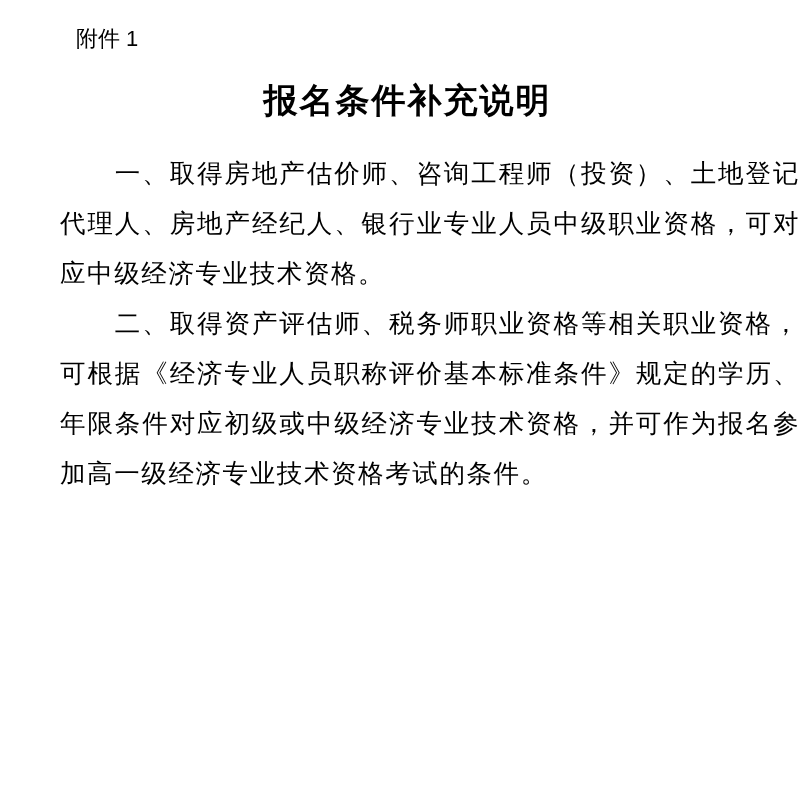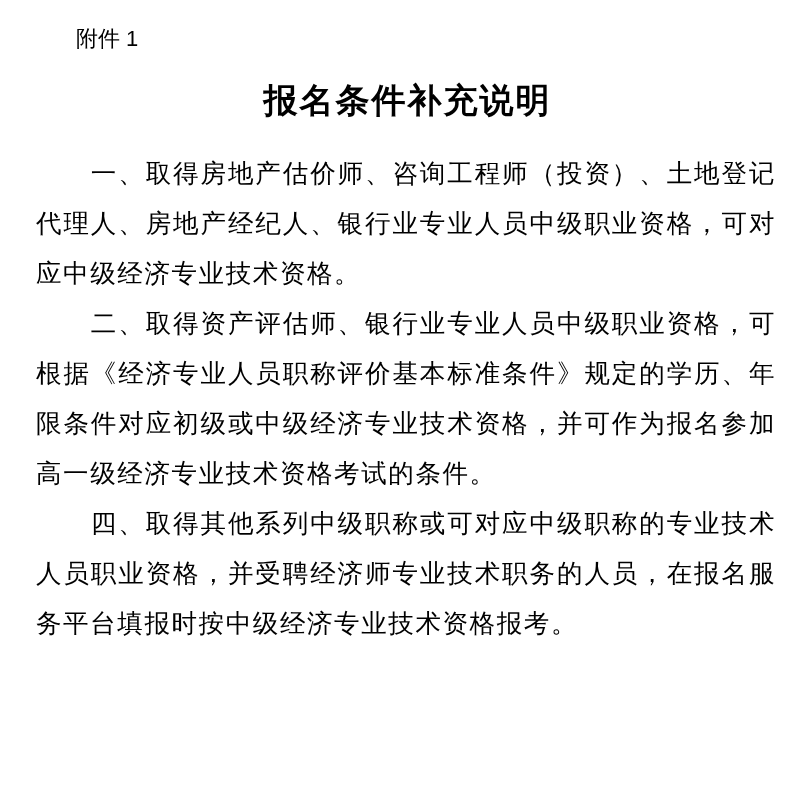--- a/index.html
+++ b/index.html
@@ -33,21 +33,21 @@
       font-family: "DejaVu Serif", "Liberation Serif", serif;
       font-weight: bold;
       font-size: 34px;
       line-height: 46px;
       letter-spacing: 2px;
       padding-left: 10px;
       box-sizing: border-box;
     }
     .doc-body {
       position: absolute;
-      left: 36px;
+      left: 60px;
       top: 148px;
       width: 740px;
     }
     .para {
       margin: 0;
       font-family: "DejaVu Serif", "Liberation Serif", serif;
       font-size: 25.5px;
       line-height: 50px;
       letter-spacing: 1.6px;
       text-indent: 2.15em;
@@ -57,15 +57,14 @@
   </style>
 </head>
 <body>
 
 <div class="attachment-label">附件 1</div>
 
 <h1 class="doc-title">报名条件补充说明</h1>
 
 <div class="doc-body">
   <p class="para">一、取得房地产估价师、咨询工程师（投资）、土地登记代理人、房地产经纪人、银行业专业人员中级职业资格，可对应中级经济专业技术资格。</p>
-  <p class="para">二、取得资产评估师、银行业专业人员中级职业资格，可根据《经济专业人员职称评价基本标准条件》规定的学历、年限条件对应初级或中级经济专业技术资格，并可作为报名参加高一级经济专业技术资格考试的条件。</p>
-  <p class="para">四、取得其他系列中级职称或可对应中级职称的专业技术人员职业资格，并受聘经济师专业技术职务的人员，在报名服务平台填报时按中级经济专业技术资格报考。</p>
+  <p class="para">二、取得资产评估师、税务师职业资格等相关职业资格，可根据《经济专业人员职称评价基本标准条件》规定的学历、年限条件对应初级或中级经济专业技术资格，并可作为报名参加高一级经济专业技术资格考试的条件。</p>
 </div>
 
 </body></html>

